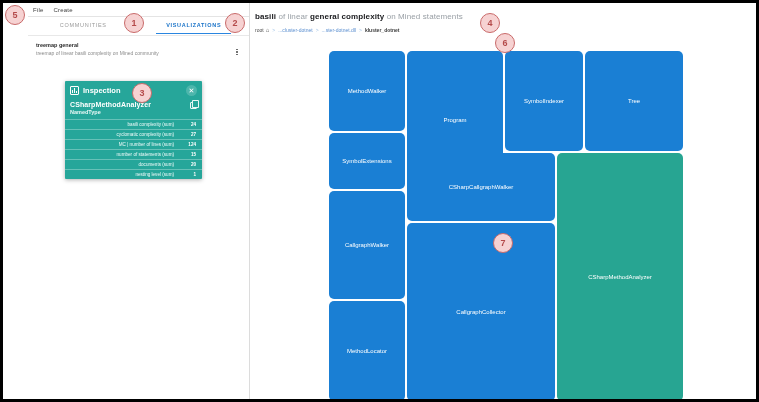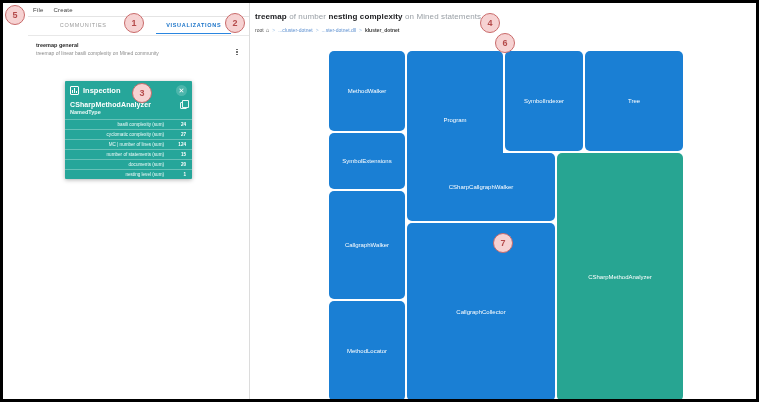--- a/index.html
+++ b/index.html
@@ -94,21 +94,21 @@
   .kebab span {
     width: 1.4px; height: 1.4px;
     background: #5a5a5a; border-radius: 50%;
     display: block;
   }
 
   
   #inspection {
     position: absolute;
     left: 37px; top: 78px;
-    width: 127px;
+    width: 137px;
     background: #26a69a;
     color: #ffffff;
     box-shadow: 0 1px 4px rgba(0,0,0,.3);
     border-radius: 1px;
     overflow: hidden;
   }
   #insp-head {
     display: flex;
     align-items: center;
     padding: 4px 5px 3px 5px;
@@ -333,21 +333,21 @@
             <span class="metric-value">1</span>
           </div>
         </div>
     </div>
 
   </div>
 
   <div id="main">
 
     <div id="main-title">
-      <b>treemap</b><span> of number </span><b>nesting complexity</b><span> on Mined statements</span>
+      <b>basili</b><span> of linear </span><b>general complexity</b><span> on Mined statements</span>
     </div>
 
     <div id="breadcrumb">
         <span class="crumb root">root<span class="home-ic">⌂</span></span>
         <span class="crumb-sep">&gt;</span>
         <span class="crumb">...cluster-dotnet</span>
         <span class="crumb-sep">&gt;</span>
         <span class="crumb">...ster-dotnet.dll</span>
         <span class="crumb-sep">&gt;</span>
         <span class="crumb current">kluster_dotnet</span>

